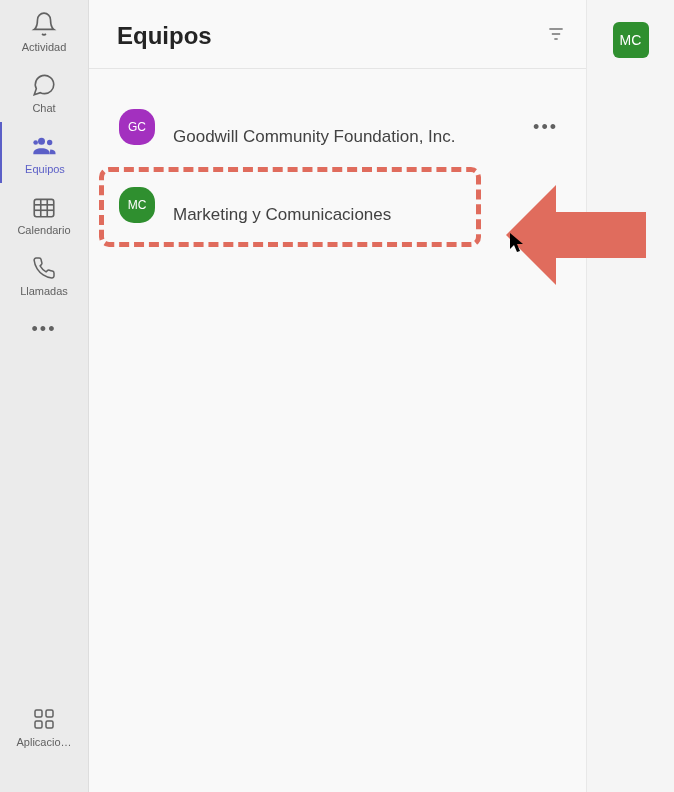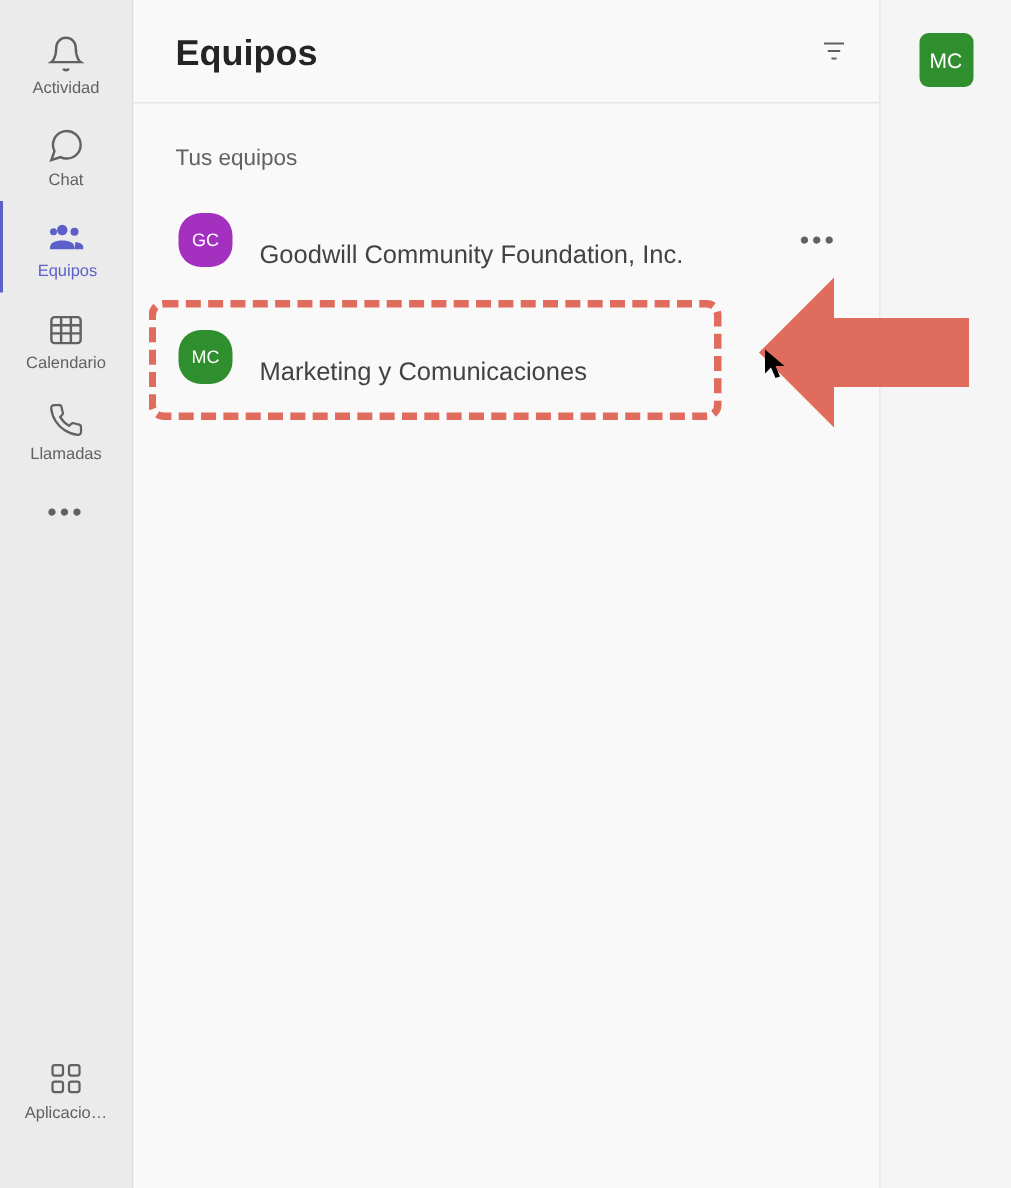--- a/index.html
+++ b/index.html
@@ -11,21 +11,20 @@
       overflow: hidden;
       display: flex;
     }
     .sidebar {
       width: 89px;
       background: #ebebeb;
       border-right: 1px solid #ddd;
       display: flex;
       flex-direction: column;
       align-items: center;
-      padding-top: 12px;
     }
     .nav-item {
       width: 100%;
       display: flex;
       flex-direction: column;
       align-items: center;
       justify-content: center;
       padding: 10px 0 8px;
       cursor: pointer;
       color: #616161;
@@ -169,21 +168,20 @@
     <h1>Equipos</h1>
     <span class="filter-icon">
       <svg width="20" height="20" viewBox="0 0 24 24" fill="none" stroke="#616161" stroke-width="1.6">
           <line x1="4" y1="6" x2="20" y2="6"></line>
           <line x1="7" y1="12" x2="17" y2="12"></line>
           <line x1="10" y1="18" x2="14" y2="18"></line>
         </svg>
     </span>
   </div>
   <div class="content">
-    <div class="section-label">Tus equipos</div>
 
     <div class="team-row">
       <div class="avatar sm purple">GC</div>
       <div class="team-name">Goodwill Community Foundation, Inc.</div>
       <span class="more-icon">•••</span>
     </div>
 
     <div class="team-row" style="margin-top:18px">
       <div class="avatar sm green">MC</div>
       <div class="team-name">Marketing y Comunicaciones</div>

